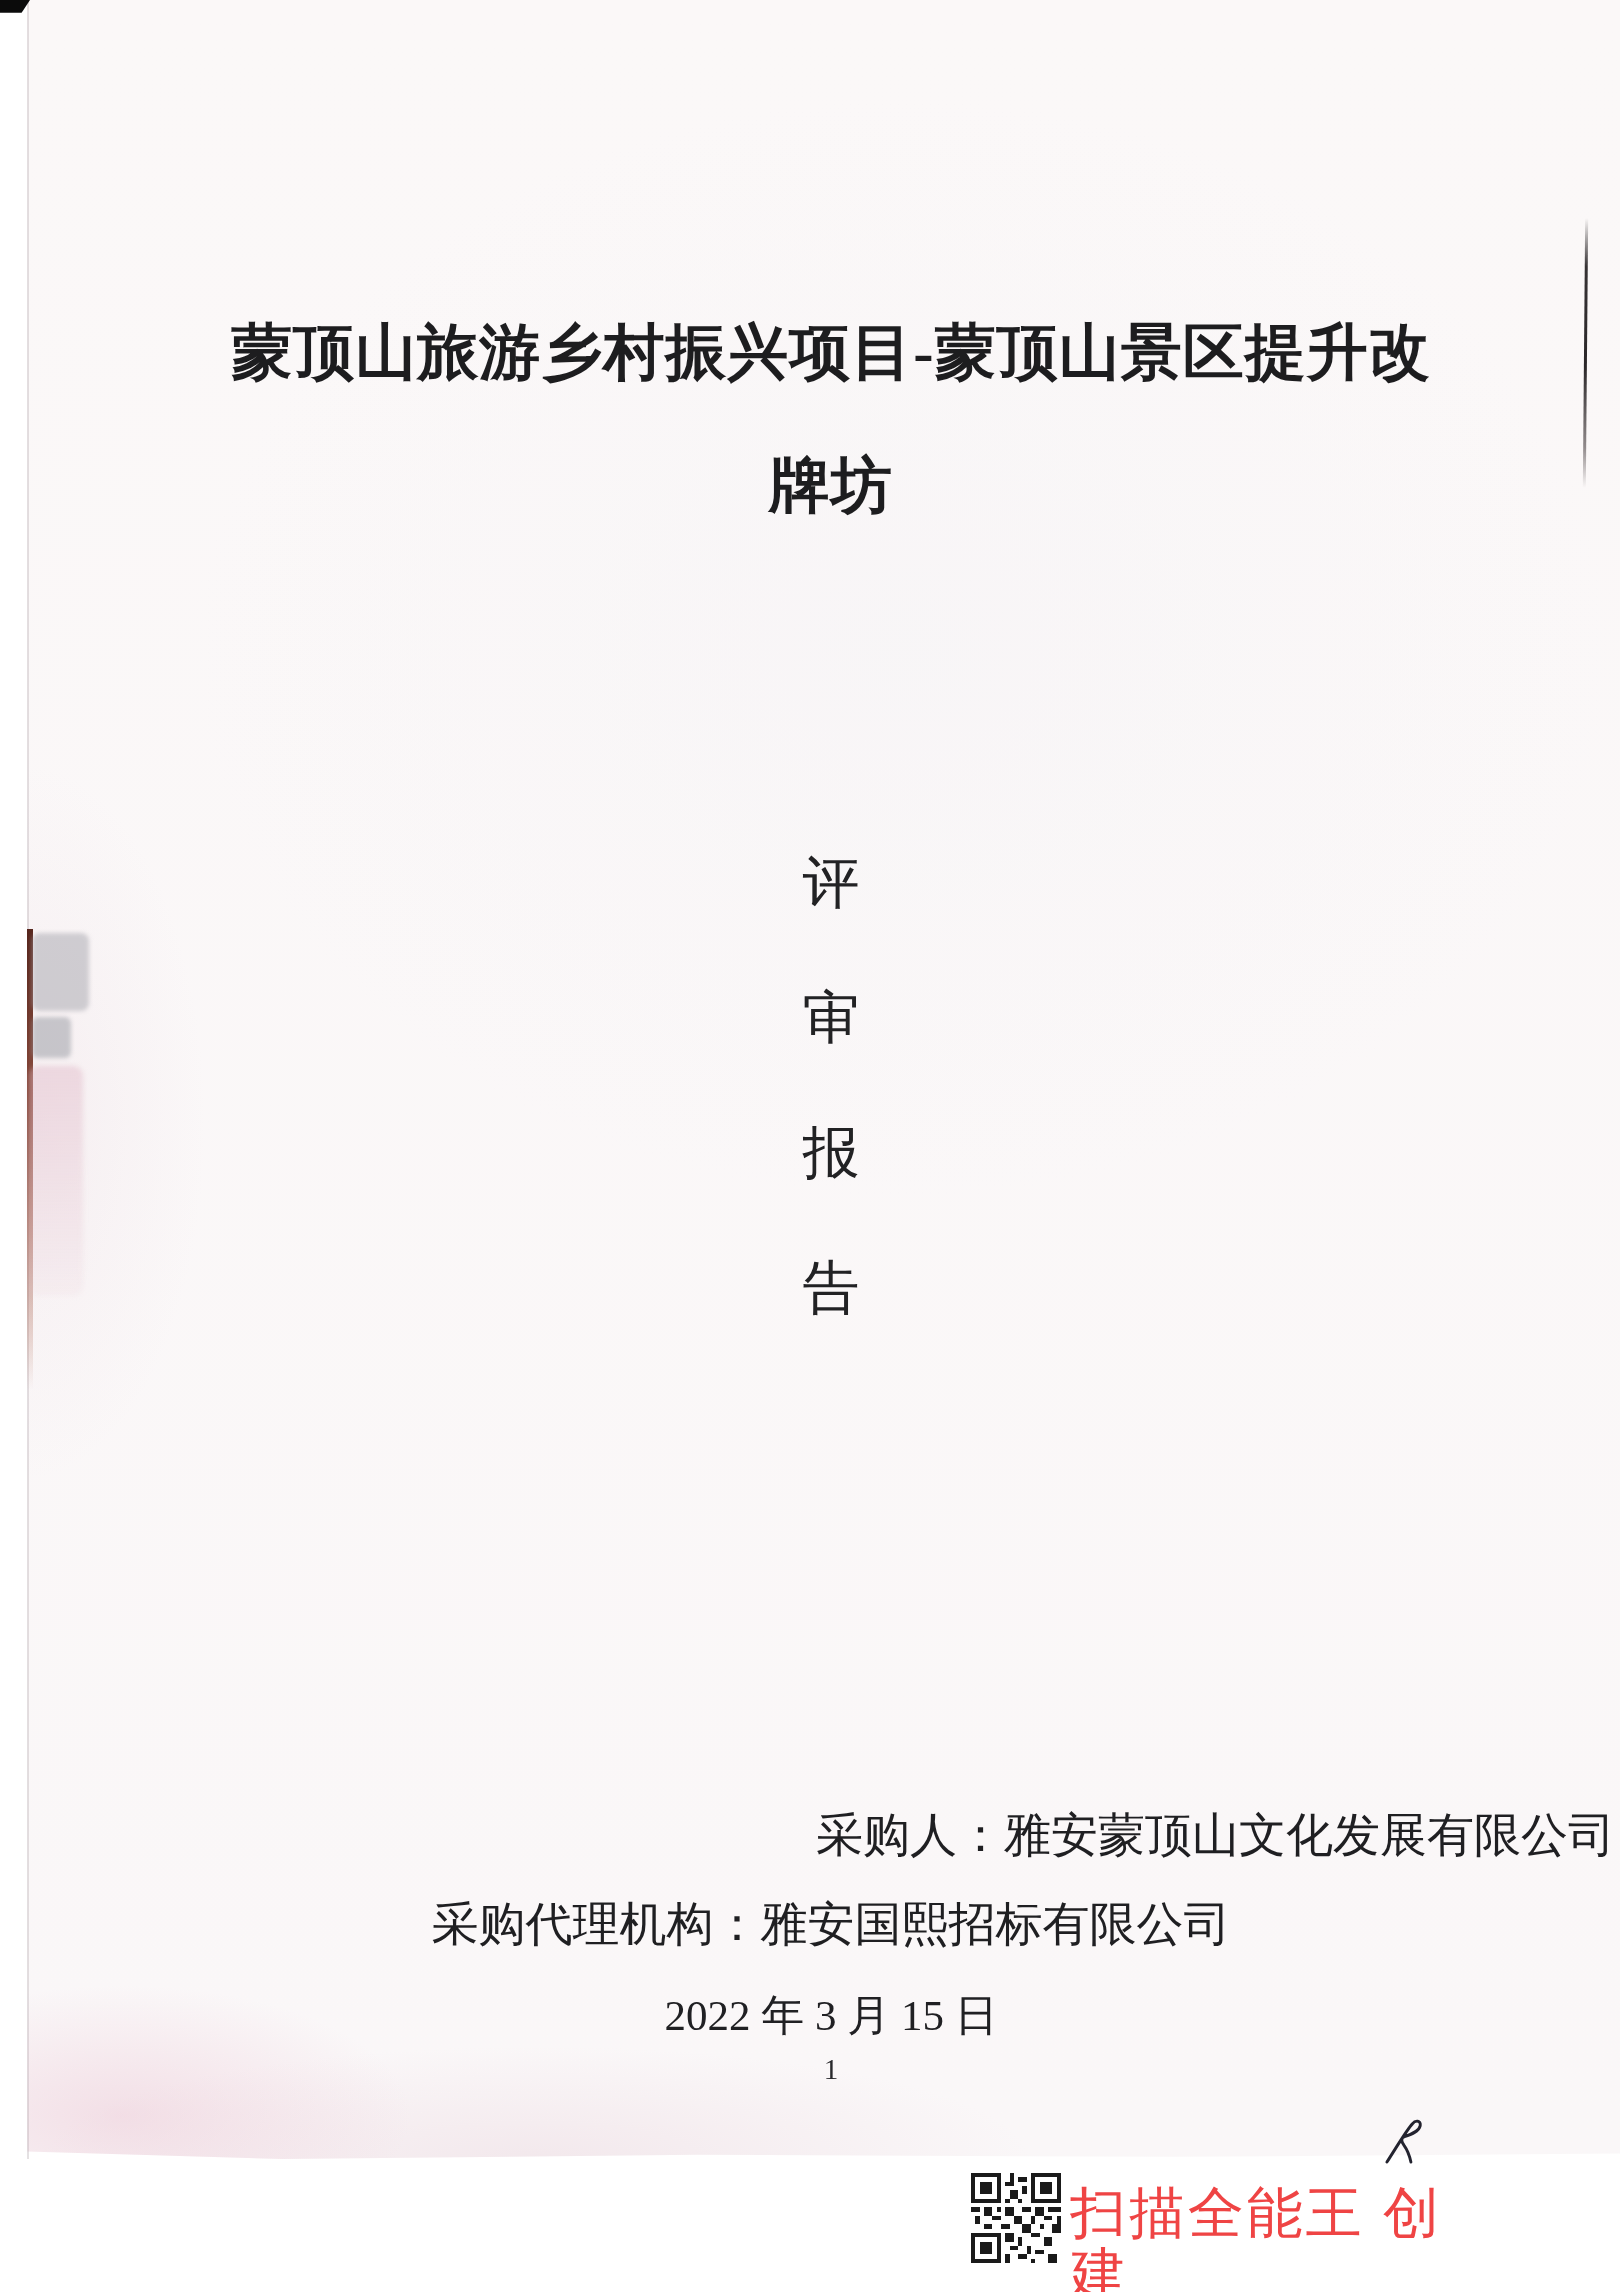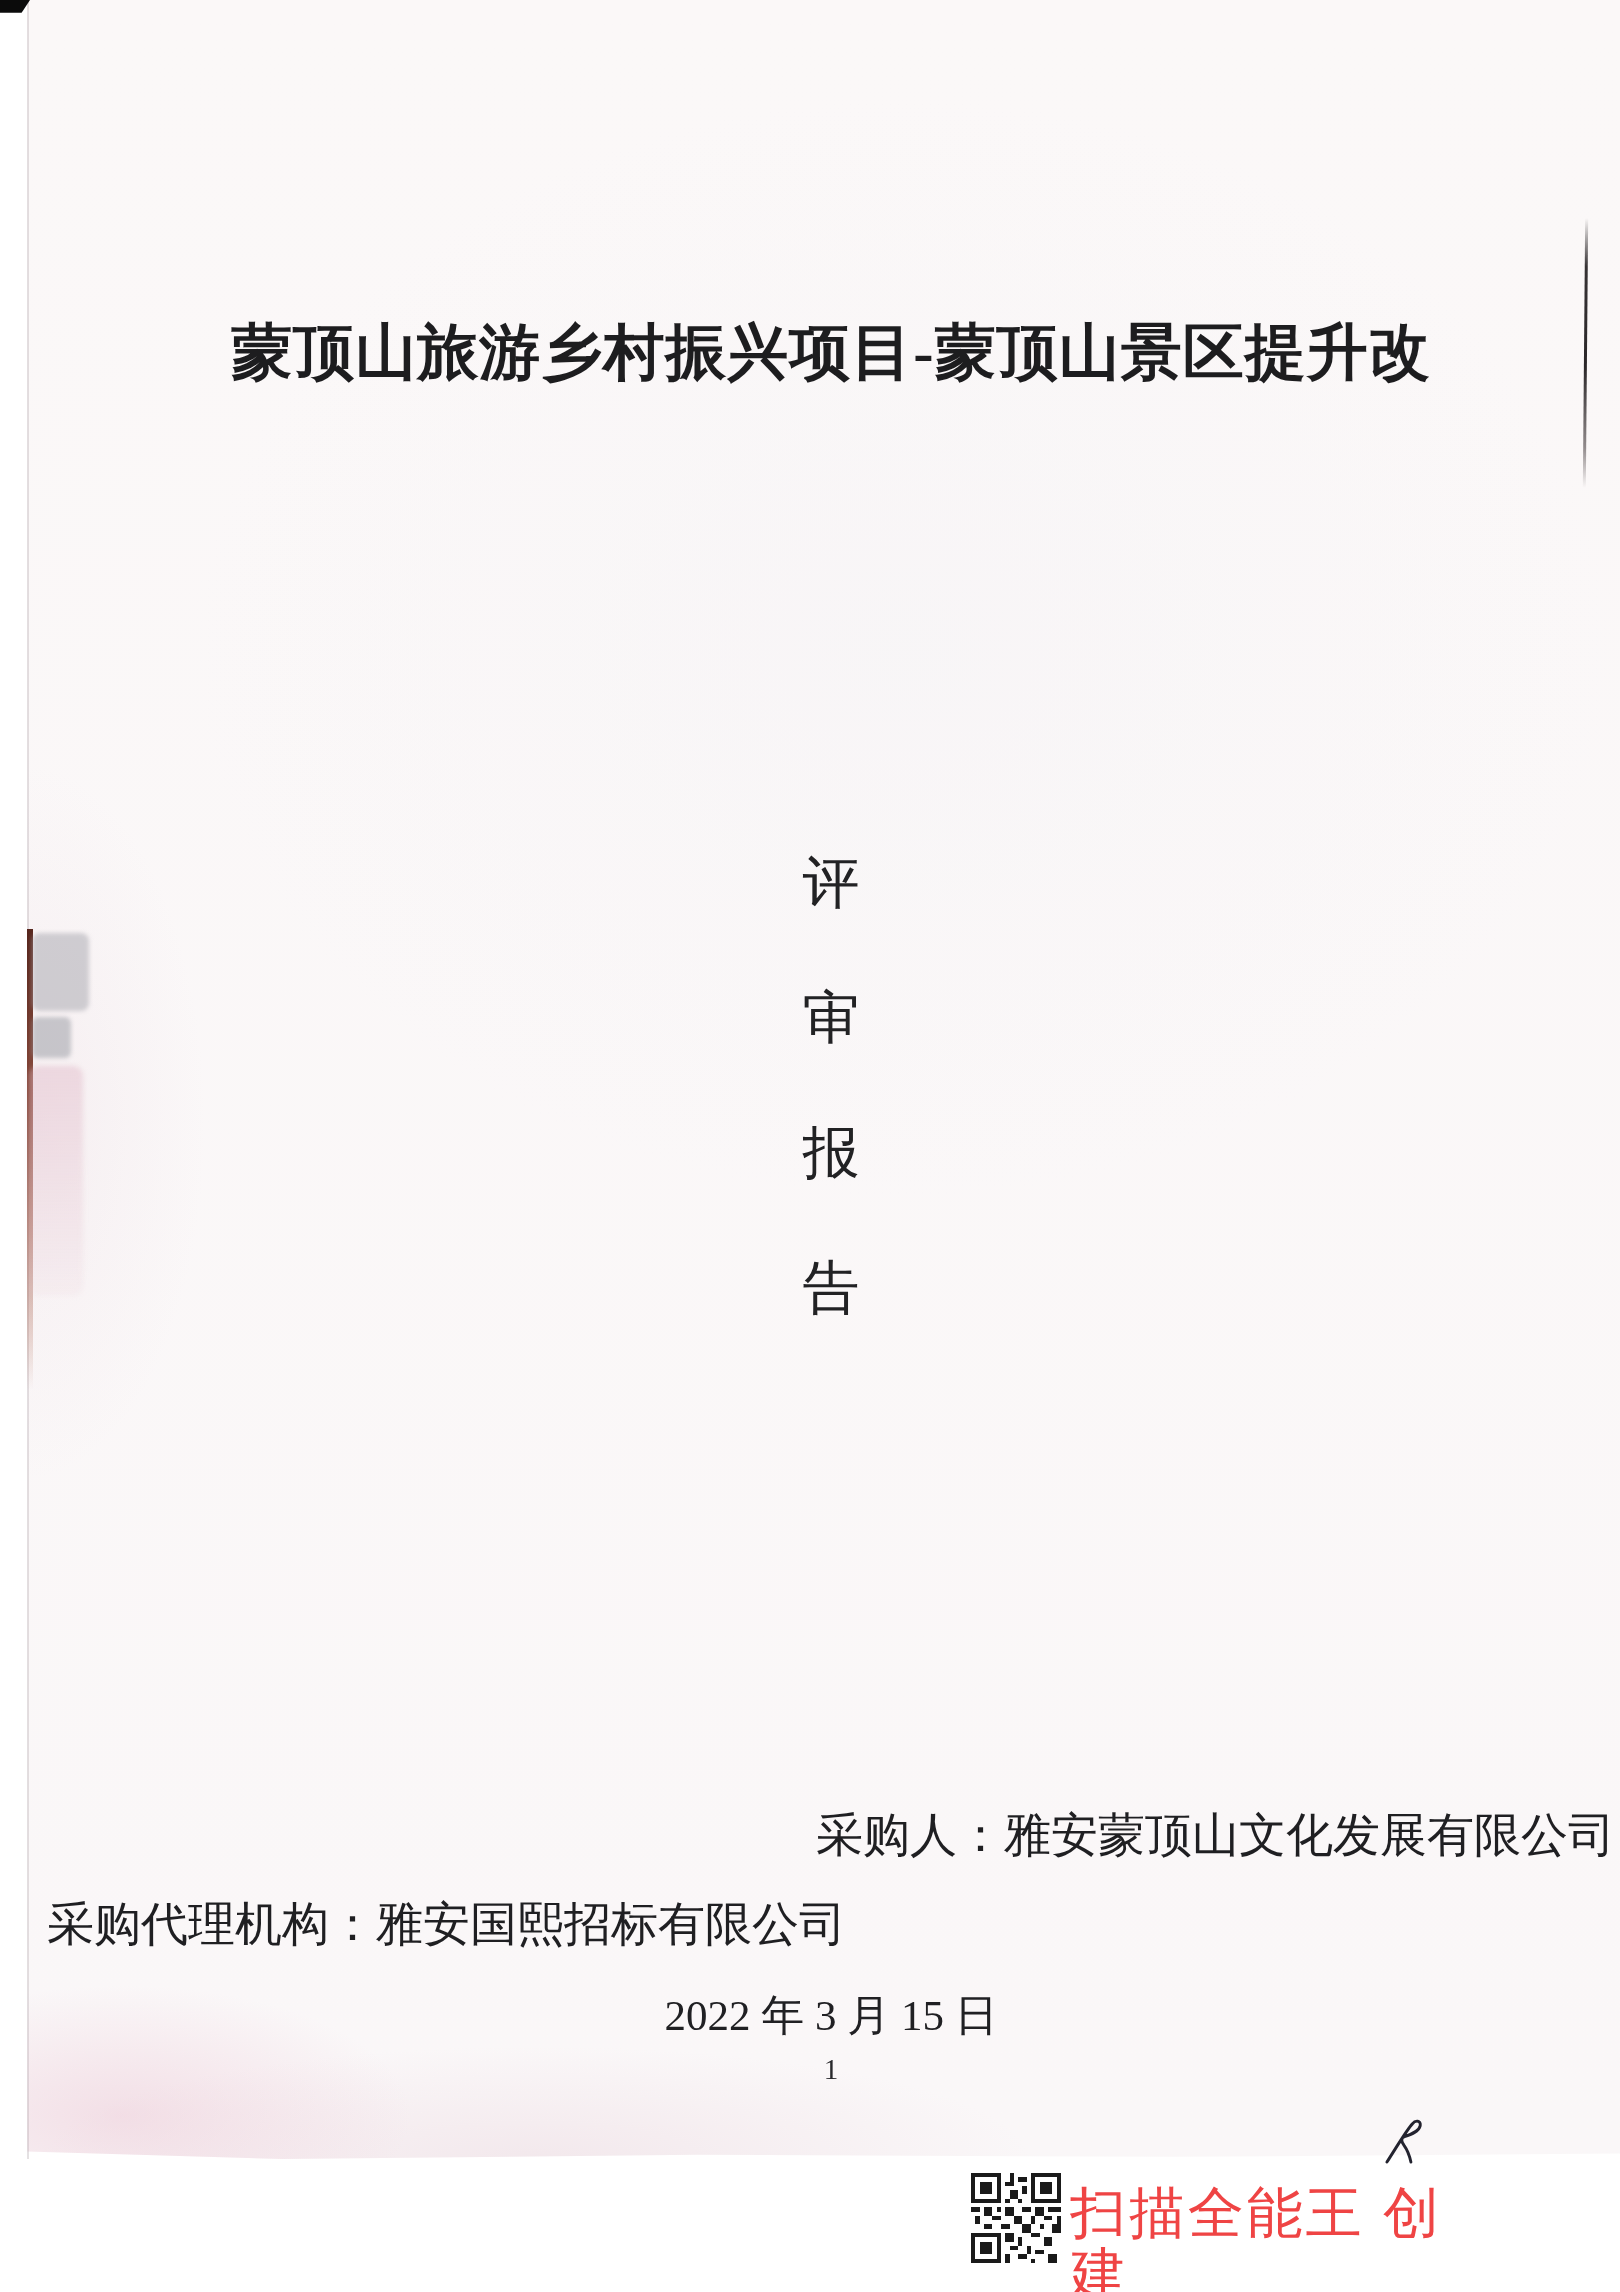--- a/index.html
+++ b/index.html
@@ -97,21 +97,21 @@
     letter-spacing: 0;
   }
   .purchaser-line {
     position: absolute; left: 47px; top: 1806px;
     width: 1568px; text-align: right;
     font-size: 47px; line-height: 59px;
     color: #1f1f22;
   }
   .agency-line {
     position: absolute; left: 47px; top: 1895px;
-    width: 1568px; 
+    width: 1568px; text-align: center;
     font-size: 47px; line-height: 59px;
     color: #1f1f22;
   }
   .date-line {
     position: absolute; left: 47px; top: 1992px;
     width: 1568px; text-align: center;
     font-size: 43px; line-height: 47px;
     color: #202023;
   }
   .page-number {
@@ -148,20 +148,21 @@
 
   <div class="corner-mark"></div>
   <div class="right-edge-line"></div>
   <div class="binding-line"></div>
   <div class="smudge-a"></div>
   <div class="smudge-b"></div>
   <div class="smudge-c"></div>
 
   <div class="doc-title">
     <div>蒙顶山旅游乡村振兴项目-蒙顶山景区提升改</div>
+    <div>牌坊</div>
   </div>
 
   <div class="report-title-vertical">
     <div class="vchar">评</div>
     <div class="vchar">审</div>
     <div class="vchar">报</div>
     <div class="vchar">告</div>
   </div>
 
   <div class="purchaser-line">采购人：雅安蒙顶山文化发展有限公司</div>

